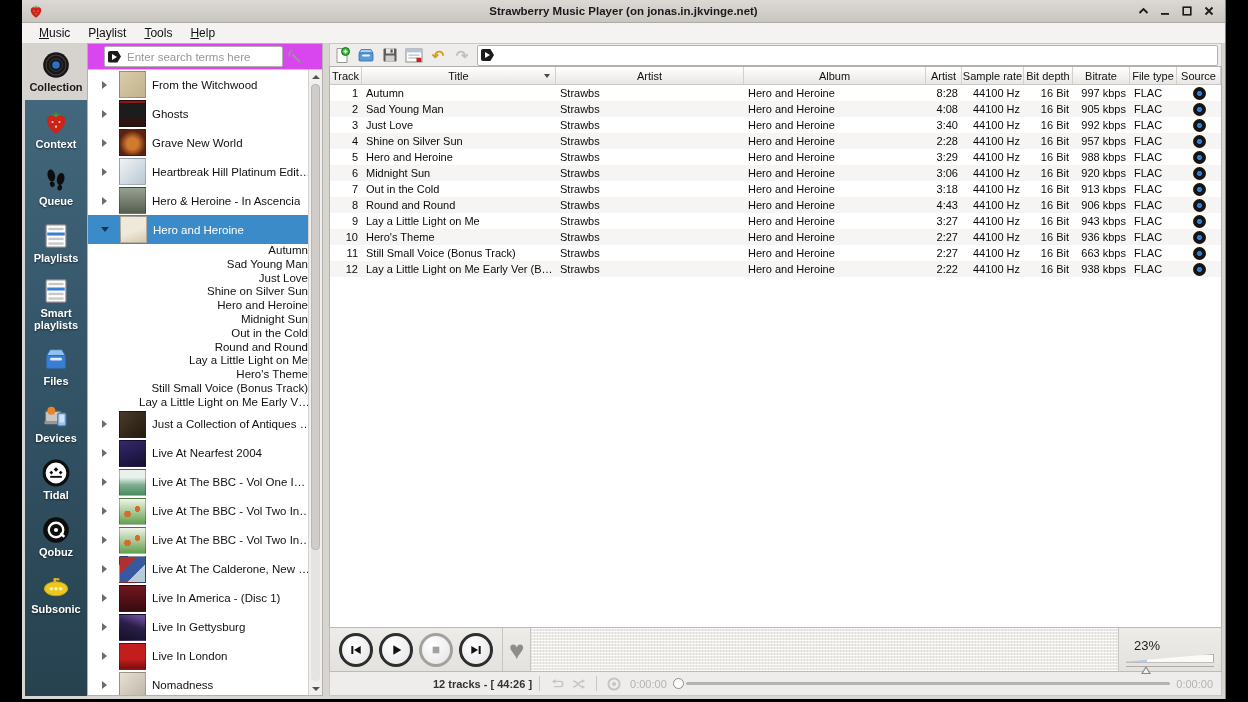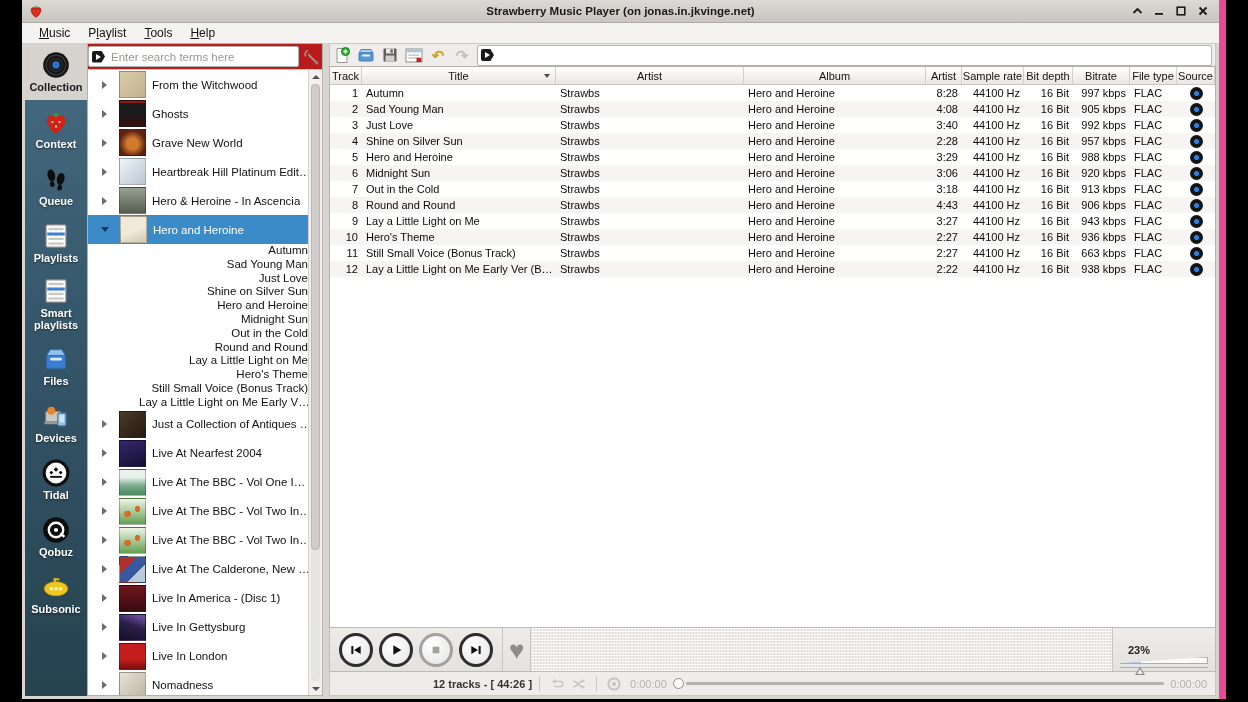--- a/index.html
+++ b/index.html
@@ -1,18 +1,18 @@
 <!DOCTYPE html>
 <html><head>
 <meta charset="utf-8">
 <style>
   html,body{margin:0;padding:0;background:#000;width:1248px;height:702px;overflow:hidden;
     font-family:"Liberation Sans",sans-serif;-webkit-font-smoothing:antialiased;}
   .window{position:absolute;left:22px;top:0;width:1204px;height:699px;background:#d8d5d1;
-    box-sizing:border-box;border-right:7px solid #ec4899;}
+    box-sizing:border-box;border-right:1px solid #ec4899;}
   
   .titlebar{height:22px;background:linear-gradient(#dcd9d5,#c9c6c2);display:flex;align-items:center;
     border-bottom:1px solid #aeaba7;position:relative;}
   .tb-icon{width:16px;height:16px;margin-left:6px;}
   .tb-title{position:absolute;left:0;right:0;text-align:center;font-size:11.5px;font-weight:bold;color:#1a1a1a;}
   .tb-btns{margin-left:auto;display:flex;align-items:center;gap:6px;padding-right:8px;z-index:2;}
   .tb-btn{width:16px;height:14px;display:flex;align-items:center;justify-content:center;cursor:default;}
   
   .menubar{height:20px;background:#f4f3f1;display:flex;align-items:center;padding-left:8px;
     border-bottom:1px solid #d6d3cf;font-size:12px;color:#111;}
@@ -27,22 +27,22 @@
     min-height:55px;padding:1px 0;cursor:default;}
   .side-item.tall{min-height:64px;}
   .side-label{font-size:11px;font-weight:bold;color:#fff;text-align:center;line-height:12px;
     text-shadow:0 1px 2px rgba(0,0,0,.55);margin-top:2px;}
   .side-item.selected{background:#d6d2ce;}
   .side-item.selected .side-label{color:#1a1a1a;text-shadow:none;}
   .side-icon{width:28px;height:28px;display:flex;align-items:center;justify-content:center;}
   
   .collection{width:236px;flex:none;display:flex;flex-direction:column;background:#fff;
     border:1px solid #b3b0ad;box-sizing:border-box;}
-  .csearch{height:23px;flex:none;display:flex;align-items:center;background:#b91c1c;
-    border-bottom:1px solid #c9c6c3;padding:1px 0;gap:3px;}
+  .csearch{height:23px;flex:none;display:flex;align-items:center;background:#d946ef;
+    border-bottom:1px solid #c9c6c3;padding:1px 16px;gap:3px;}
   .searchbox{flex:1;height:19px;background:#fff;border:1px solid #b3b0ad;border-radius:2px;
     display:flex;align-items:center;padding:0 3px;gap:4px;min-width:0;}
   .badge{width:13px;height:12px;background:#1b1b1b;border-radius:2px;flex:none;position:relative;
     clip-path:polygon(0 0,72% 0,100% 50%,72% 100%,0 100%);}
   .badge::after{content:"";position:absolute;left:4px;top:3px;border-left:5px solid #fff;
     border-top:3px solid transparent;border-bottom:3px solid transparent;}
   .searchbox input{border:0;outline:0;flex:1;font-size:11.5px;color:#333;min-width:0;background:transparent;
     font-family:"Liberation Sans",sans-serif;}
   .searchbox input::placeholder{color:#9a9794;}
   .wrench-btn{width:20px;height:20px;flex:none;display:flex;align-items:center;justify-content:center;}
@@ -98,21 +98,21 @@
   .ctl-sec{display:flex;align-items:center;border-right:1px solid #c8c5c2;padding:0 6px;}
   .btn-circle{width:34px;height:34px;border-radius:50%;border:3px solid #2d2d2d;box-sizing:border-box;
     background:radial-gradient(circle at 38% 32%,#ffffff,#e3e3e3);display:flex;align-items:center;
     justify-content:center;margin:0 3px;}
   .btn-circle.disabled{border-color:#a3a19e;}
   .heart{font-size:26px;color:#8f8d8a;line-height:1;}
   .analyzer{flex:1;border-right:1px solid #c8c5c2;background-color:#edebe8;
     background-image:repeating-linear-gradient(0deg,rgba(255,255,255,.8) 0 1px,transparent 1px 3px),
       repeating-linear-gradient(90deg,rgba(120,115,110,.12) 0 1px,transparent 1px 3px);}
   .volume{width:88px;flex:none;display:flex;flex-direction:column;justify-content:center;padding:0 7px;}
-  .vol-label{font-size:11px;font-weight:bold;color:#222;margin:16px 0 1px 8px;}
+  .vol-label{font-size:13px;font-weight:normal;color:#222;margin:10px 0 1px 8px;}
   .vol-wedge{position:relative;height:13px;border:1px solid #aeaba8;background:#fbfaf9;
     clip-path:polygon(0 100%,0 86%,100% 0,100% 100%);}
   .vol-fill{position:absolute;left:0;top:0;bottom:0;width:23%;background:#aeceea;}
   .vol-rail{position:relative;height:8px;border-top:1px solid #aeaba8;margin-top:3px;}
   .vol-handle{position:absolute;left:calc(23% - 5px);top:-1px;width:0;height:0;
     border-left:5px solid transparent;border-right:5px solid transparent;border-bottom:8px solid #8a8784;}
   .vol-handle::after{content:"";position:absolute;left:-3px;top:2.5px;width:0;height:0;
     border-left:3px solid transparent;border-right:3px solid transparent;border-bottom:5px solid #f2f0ee;}
   
   .statusbar{height:24px;flex:none;background:#efedeb;border:1px solid #c9c6c3;border-top:0;

